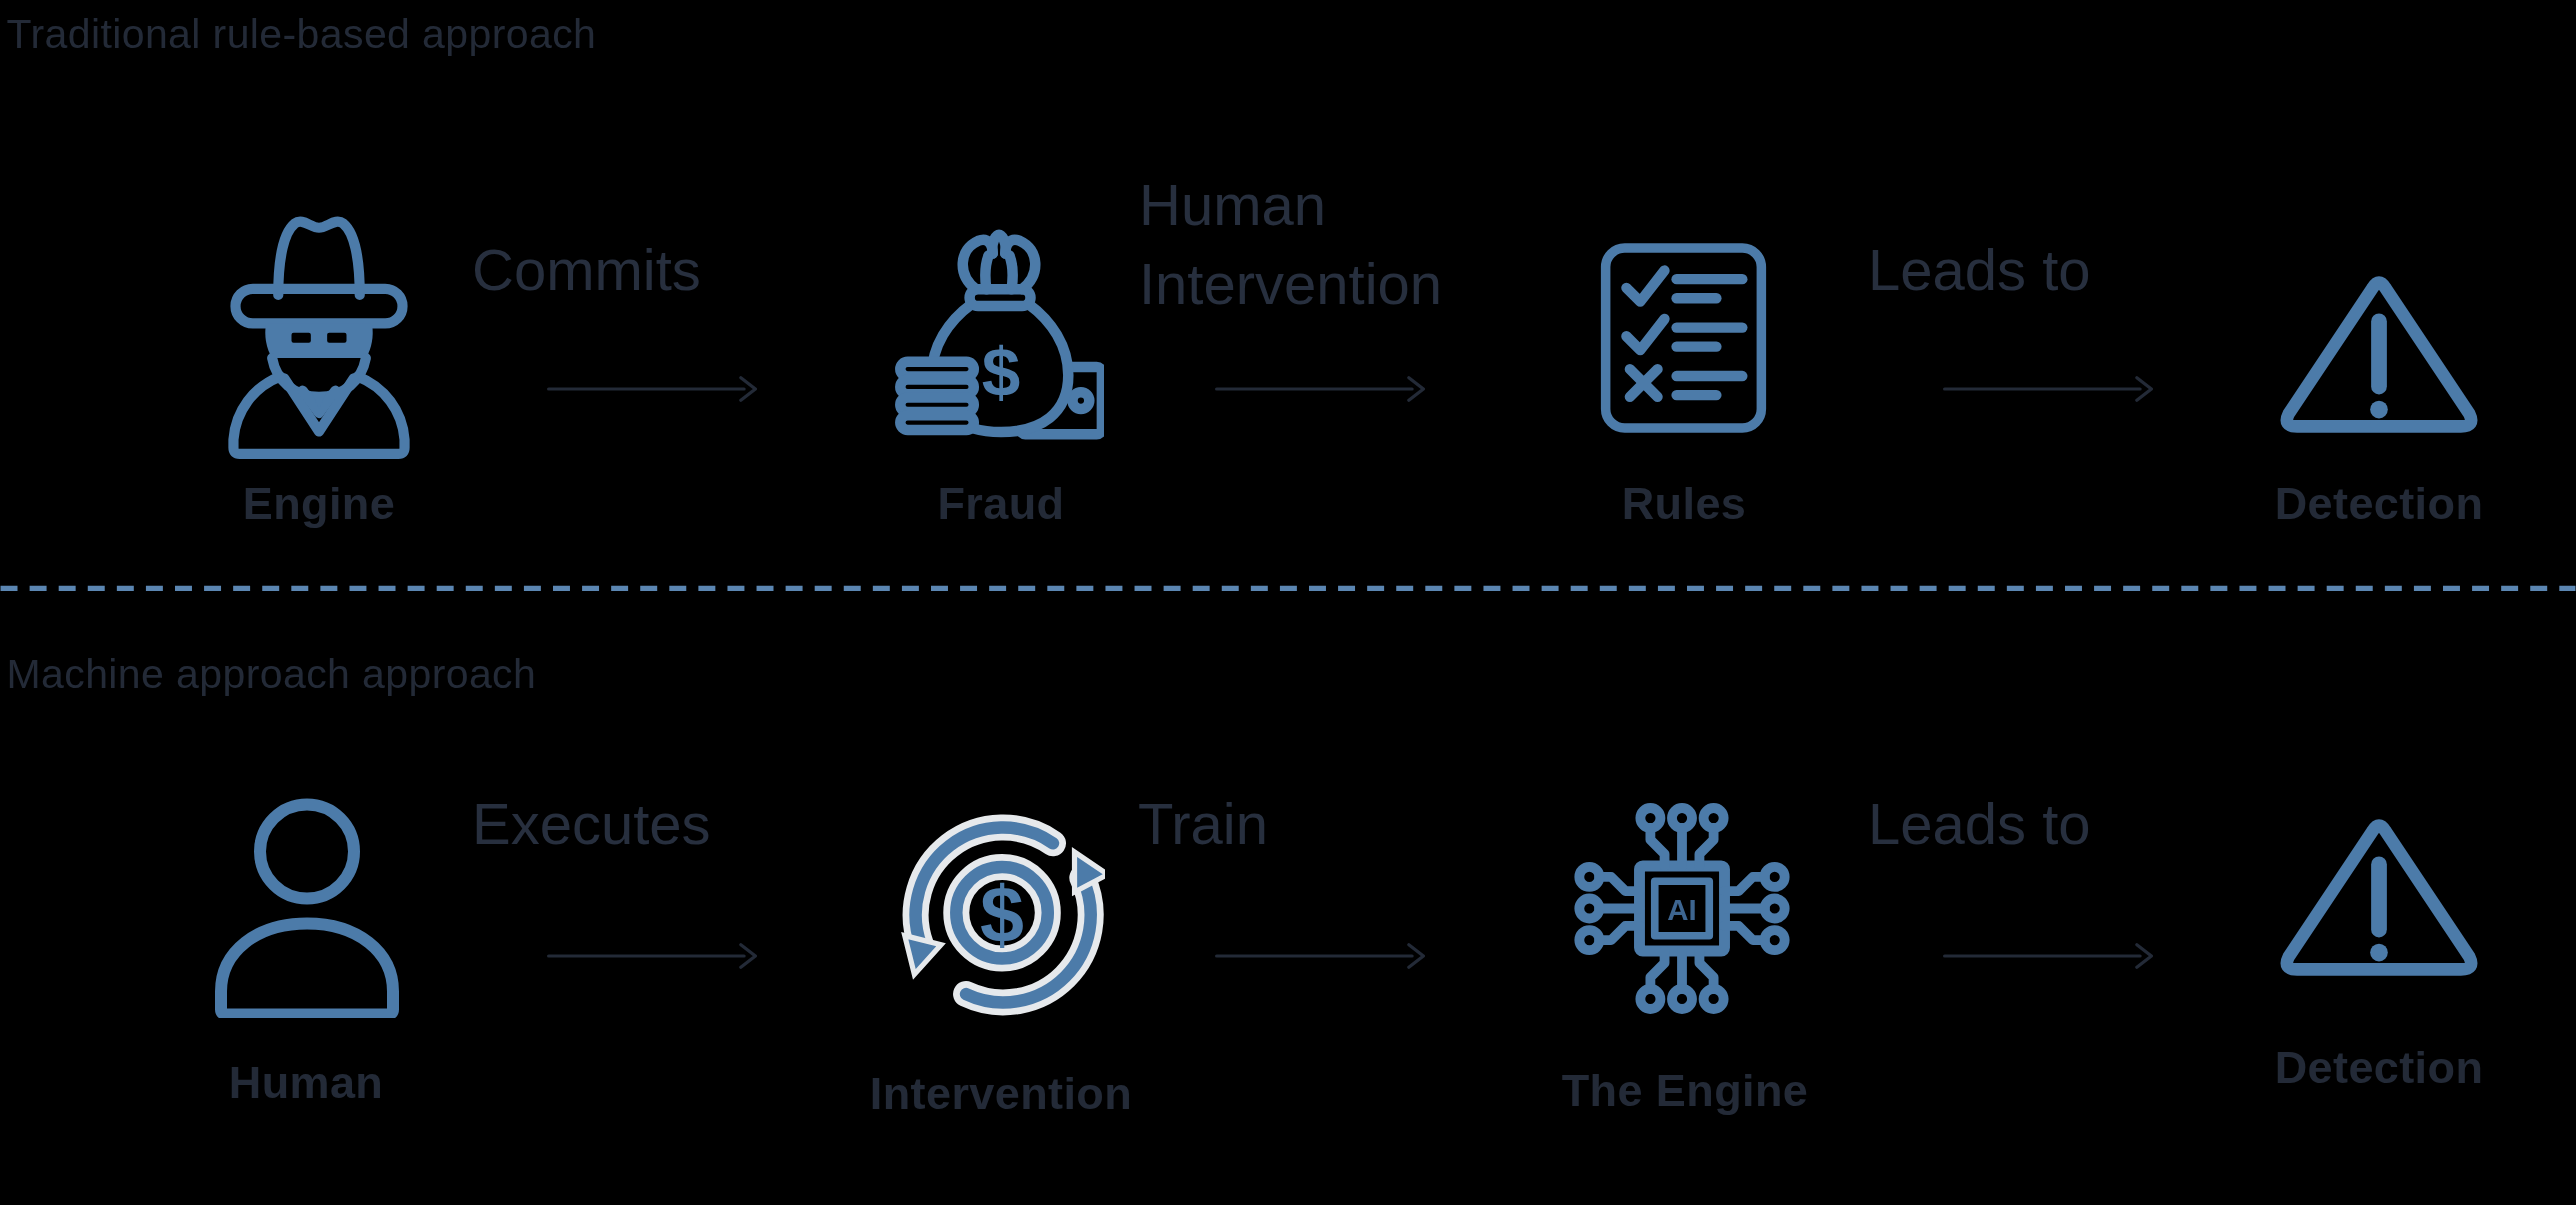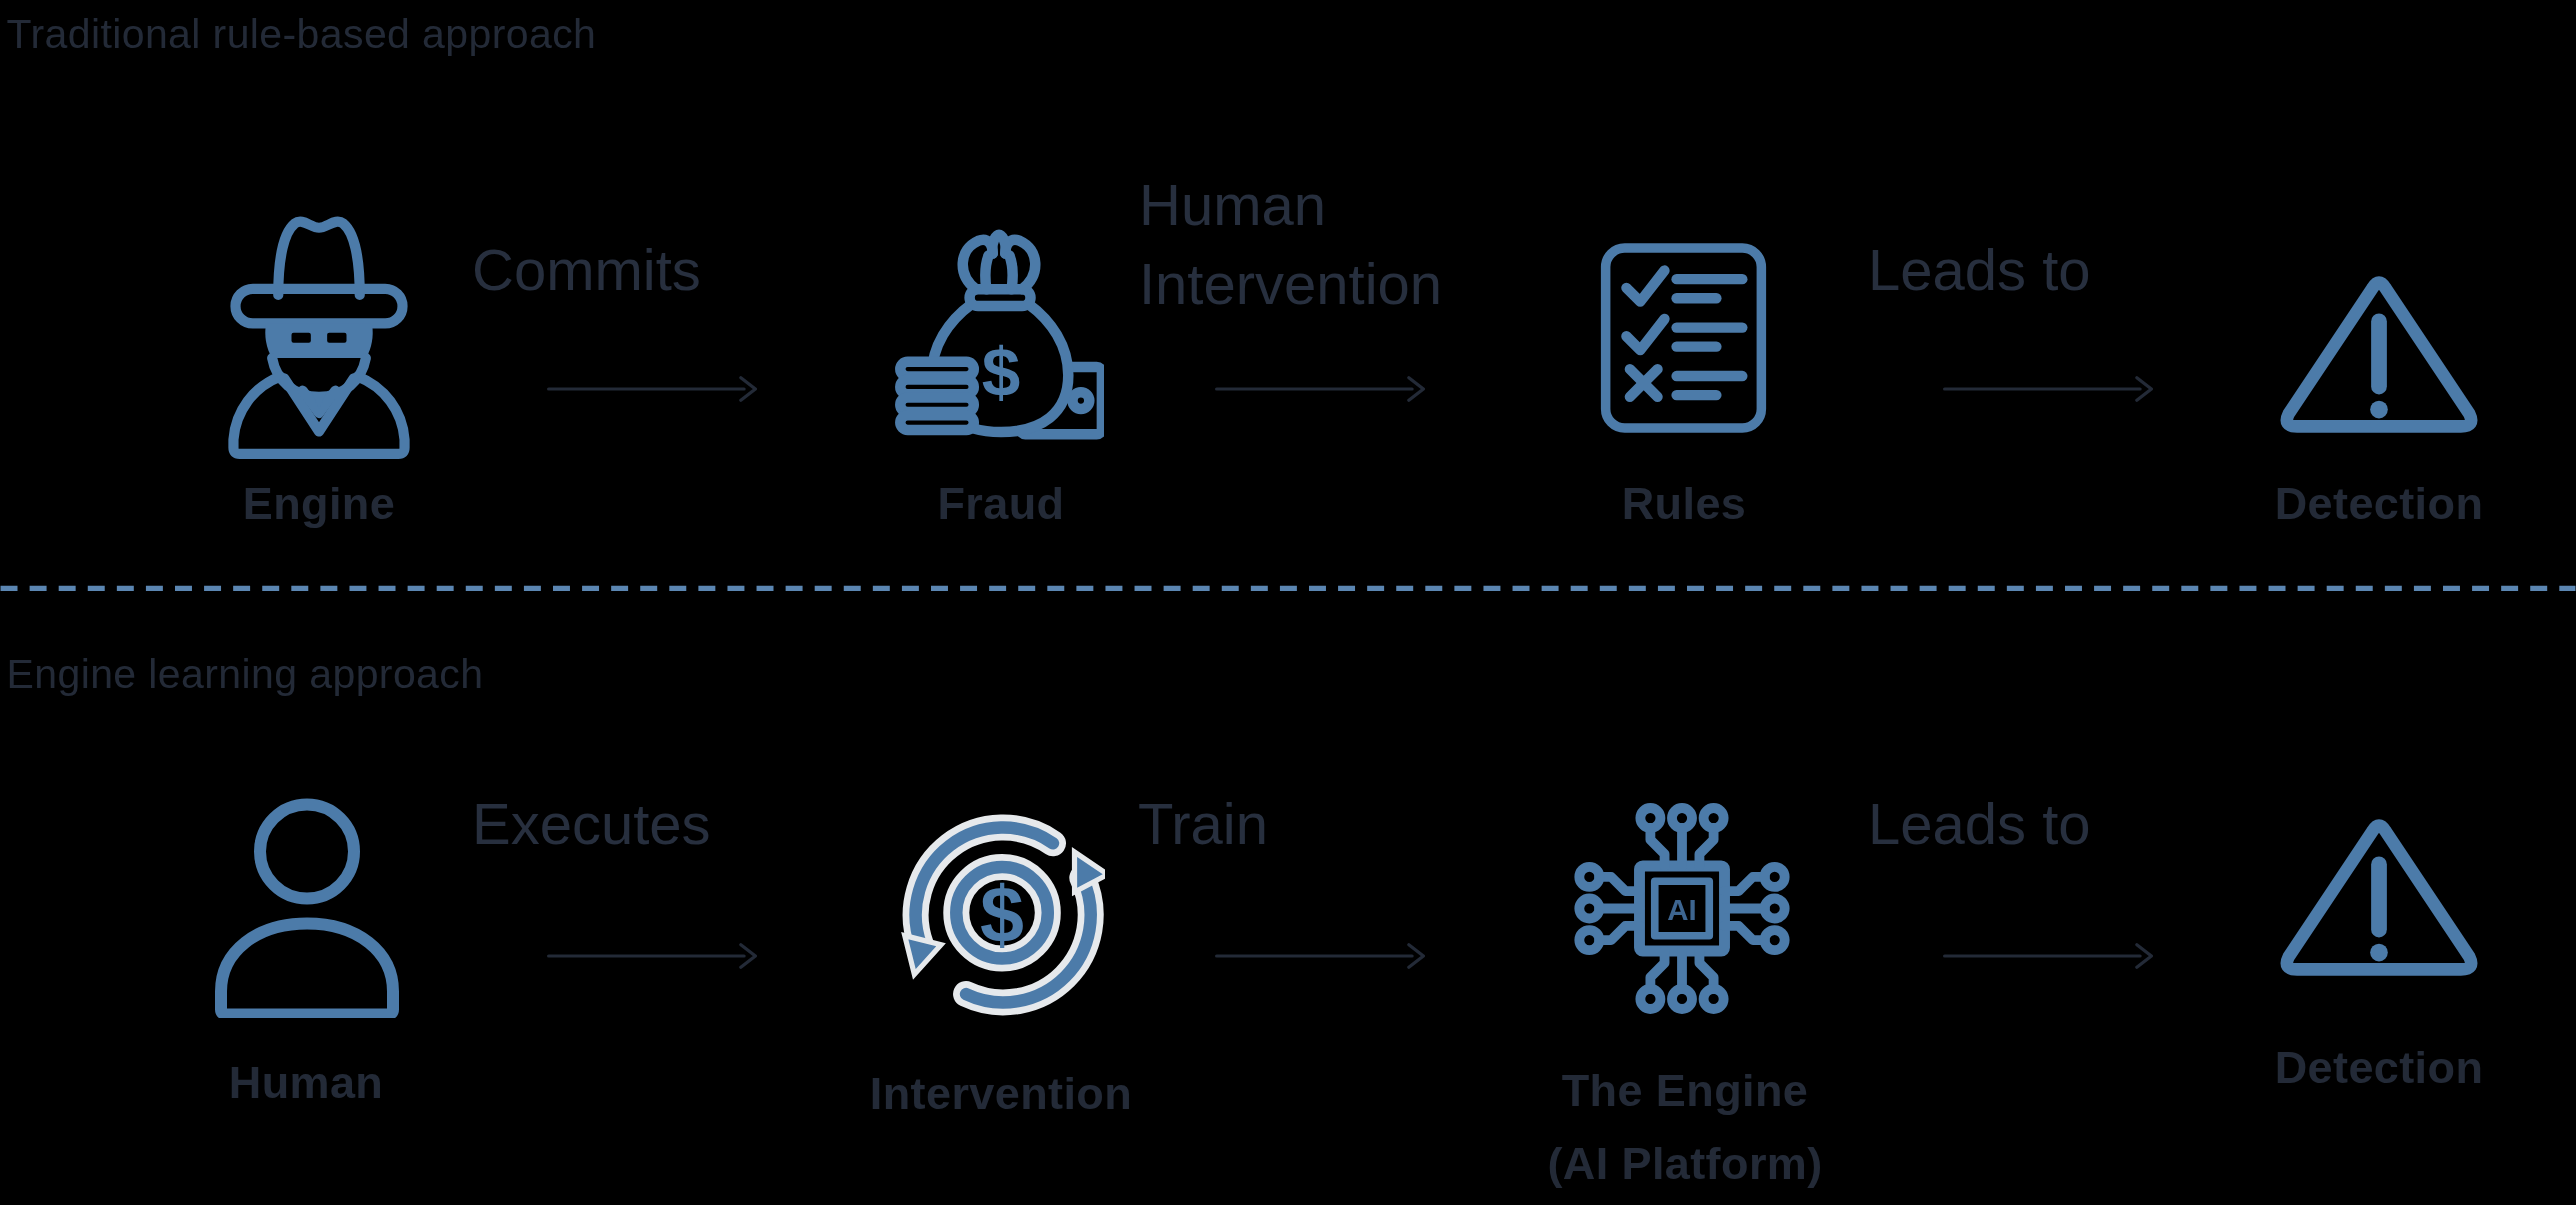--- a/index.html
+++ b/index.html
@@ -130,21 +130,21 @@
 <div class="abs node-label" style="left:823px;top:478px;">Fraud</div>
 <div class="abs node-label" style="left:1506px;top:478px;">Rules</div>
 <div class="abs node-label" style="left:2201px;top:478px;">Detection</div>
 
 <div class="abs divider" style="left:0;top:583px;">
   <svg width="2576" height="10.5" viewBox="0 0 3188 13">
     <line x1="0" y1="6.5" x2="3188" y2="6.5" stroke="currentColor" stroke-width="6.5" stroke-dasharray="21 15"></line>
   </svg>
 </div>
 
-<div class="abs title" style="left:6.5px;top:651px;">Engine learning approach</div>
+<div class="abs title" style="left:6.5px;top:651px;">Machine approach approach</div>
 
 <div class="abs icon" style="left:207px;top:797px;">
   <svg width="200" height="221" viewBox="0 0 100 110" fill="none" stroke="currentColor" stroke-width="6" stroke-linecap="round" stroke-linejoin="round">
     <circle cx="50" cy="27" r="23.5"></circle>
     <path d="M7,106 L7,97 C7,77 25,63 50,63 C75,63 93,77 93,97 L93,106 Q93,108.5 90,108.5 L10,108.5 Q7,108.5 7,106 Z"></path>
   </svg>
 </div>
 
 <div class="abs conn-label" style="left:472px;top:801px;line-height:45px;">Executes</div>
 <div class="abs arrow" style="left:547px;top:938px;">
@@ -225,16 +225,15 @@
 <div class="abs icon" style="left:2274px;top:814px;">
   <svg width="210" height="168" viewBox="0 0 100 80">
       <use href="#warning-symbol"></use>
     </svg>
 </div>
 
 <div class="abs node-label" style="left:128px;top:1057px;">Human</div>
 <div class="abs node-label" style="left:823px;top:1068px;">Intervention</div>
 <div class="abs" style="left:1507px;top:1065px;width:356px;">
   <div class="node-label" style="position:static;width:356px;">The Engine</div>
-  <div class="node-label" style="position:static;width:356px;margin-top:21px;">(AI Platform)</div>
 </div>
 <div class="abs node-label" style="left:2201px;top:1042px;">Detection</div>
 
 
 </body></html>

